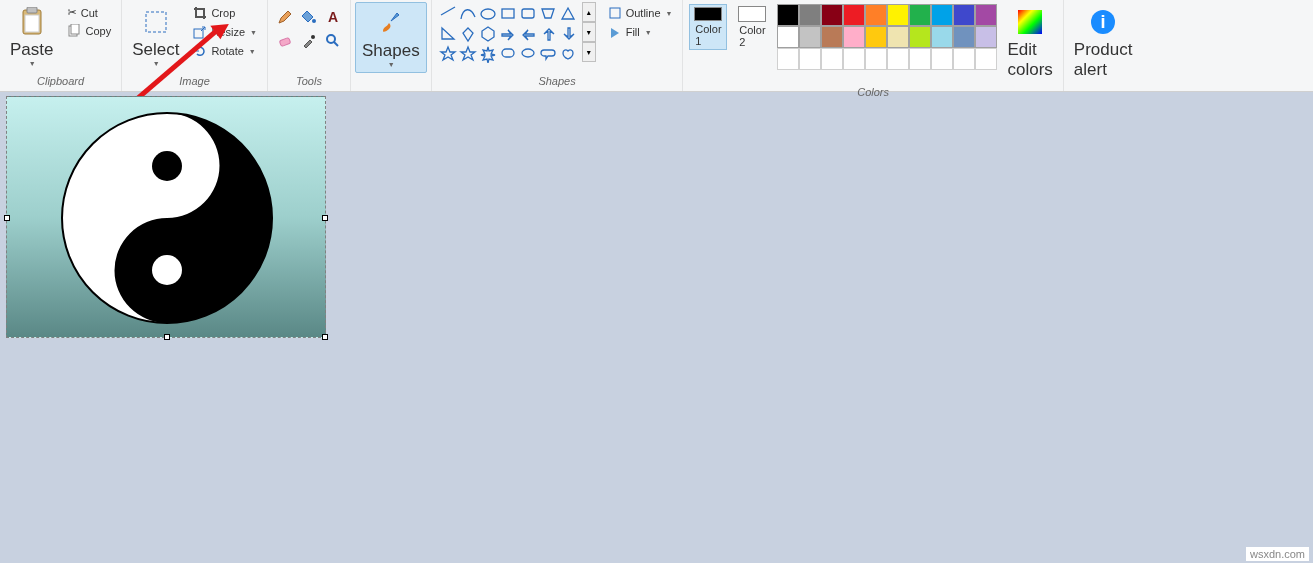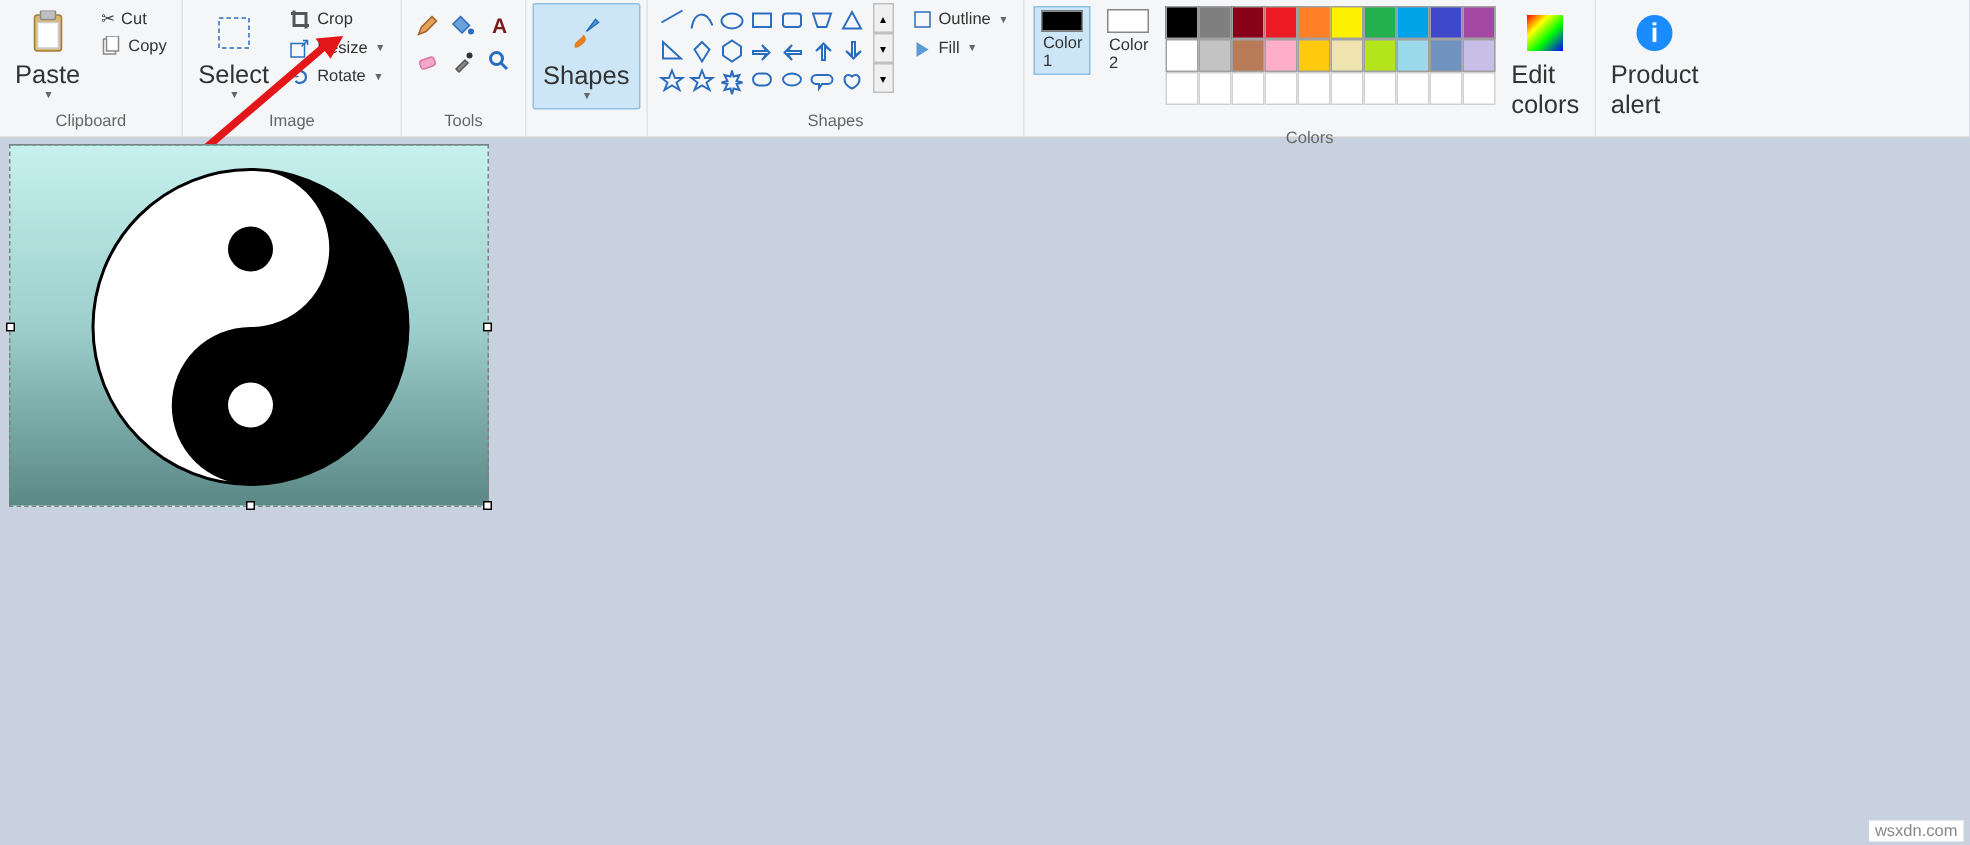--- a/index.html
+++ b/index.html
@@ -1,20 +1,20 @@
 <!DOCTYPE html>
 <html><head>
 <meta charset="utf-8">
 <style>
 * { margin: 0; padding: 0; box-sizing: border-box; font-family: "Segoe UI", Arial, sans-serif; }
 body { background: #c8d1e0; width: 1313px; height: 563px; overflow: hidden; position: relative; }
 .ribbon { background: #f5f6f7; height: 92px; display: flex; border-bottom: 1px solid #d0d0d0; }
 .group { display: flex; flex-direction: column; align-items: center; border-right: 1px solid #e2e3e4; padding: 2px 4px; height: 100%; }
 .group-content { flex: 1; display: flex; align-items: flex-start; gap: 2px; }
-.group-label { font-size: 11px; color: #666; margin-top: auto; padding: 2px 0; }
+.group-label { font-size: 11px; color: #666; margin-top: auto; padding: 2px 0; font-style: italic; }
 .big-btn { display: flex; flex-direction: column; align-items: center; justify-content: flex-start; padding: 4px 6px; cursor: pointer; border-radius: 2px; }
 .big-btn .icon-box { width: 32px; height: 32px; display: flex; align-items: center; justify-content: center; }
 .big-btn .lbl { font-size: 17px; color: #333; margin-top: 2px; }
 .selected { background: #cde6f7; border: 1px solid #92c0e0; }
 .small-btn { display: flex; align-items: center; gap: 4px; padding: 2px 4px; font-size: 11px; color: #333; cursor: pointer; white-space: nowrap; }
 .small-col { display: flex; flex-direction: column; gap: 1px; padding: 2px; }
 .tool-grid { display: grid; grid-template-columns: repeat(3, 22px); grid-template-rows: repeat(2, 22px); gap: 2px; padding: 4px 2px; }
 .tool-item { width: 22px; height: 22px; display: flex; align-items: center; justify-content: center; cursor: pointer; }
 .shapes-grid { display: grid; grid-template-columns: repeat(7, 20px); grid-template-rows: repeat(3, 20px); gap: 0; padding: 2px; }
 .shape-item { width: 20px; height: 20px; display: flex; align-items: center; justify-content: center; cursor: pointer; border: 1px solid transparent; }

